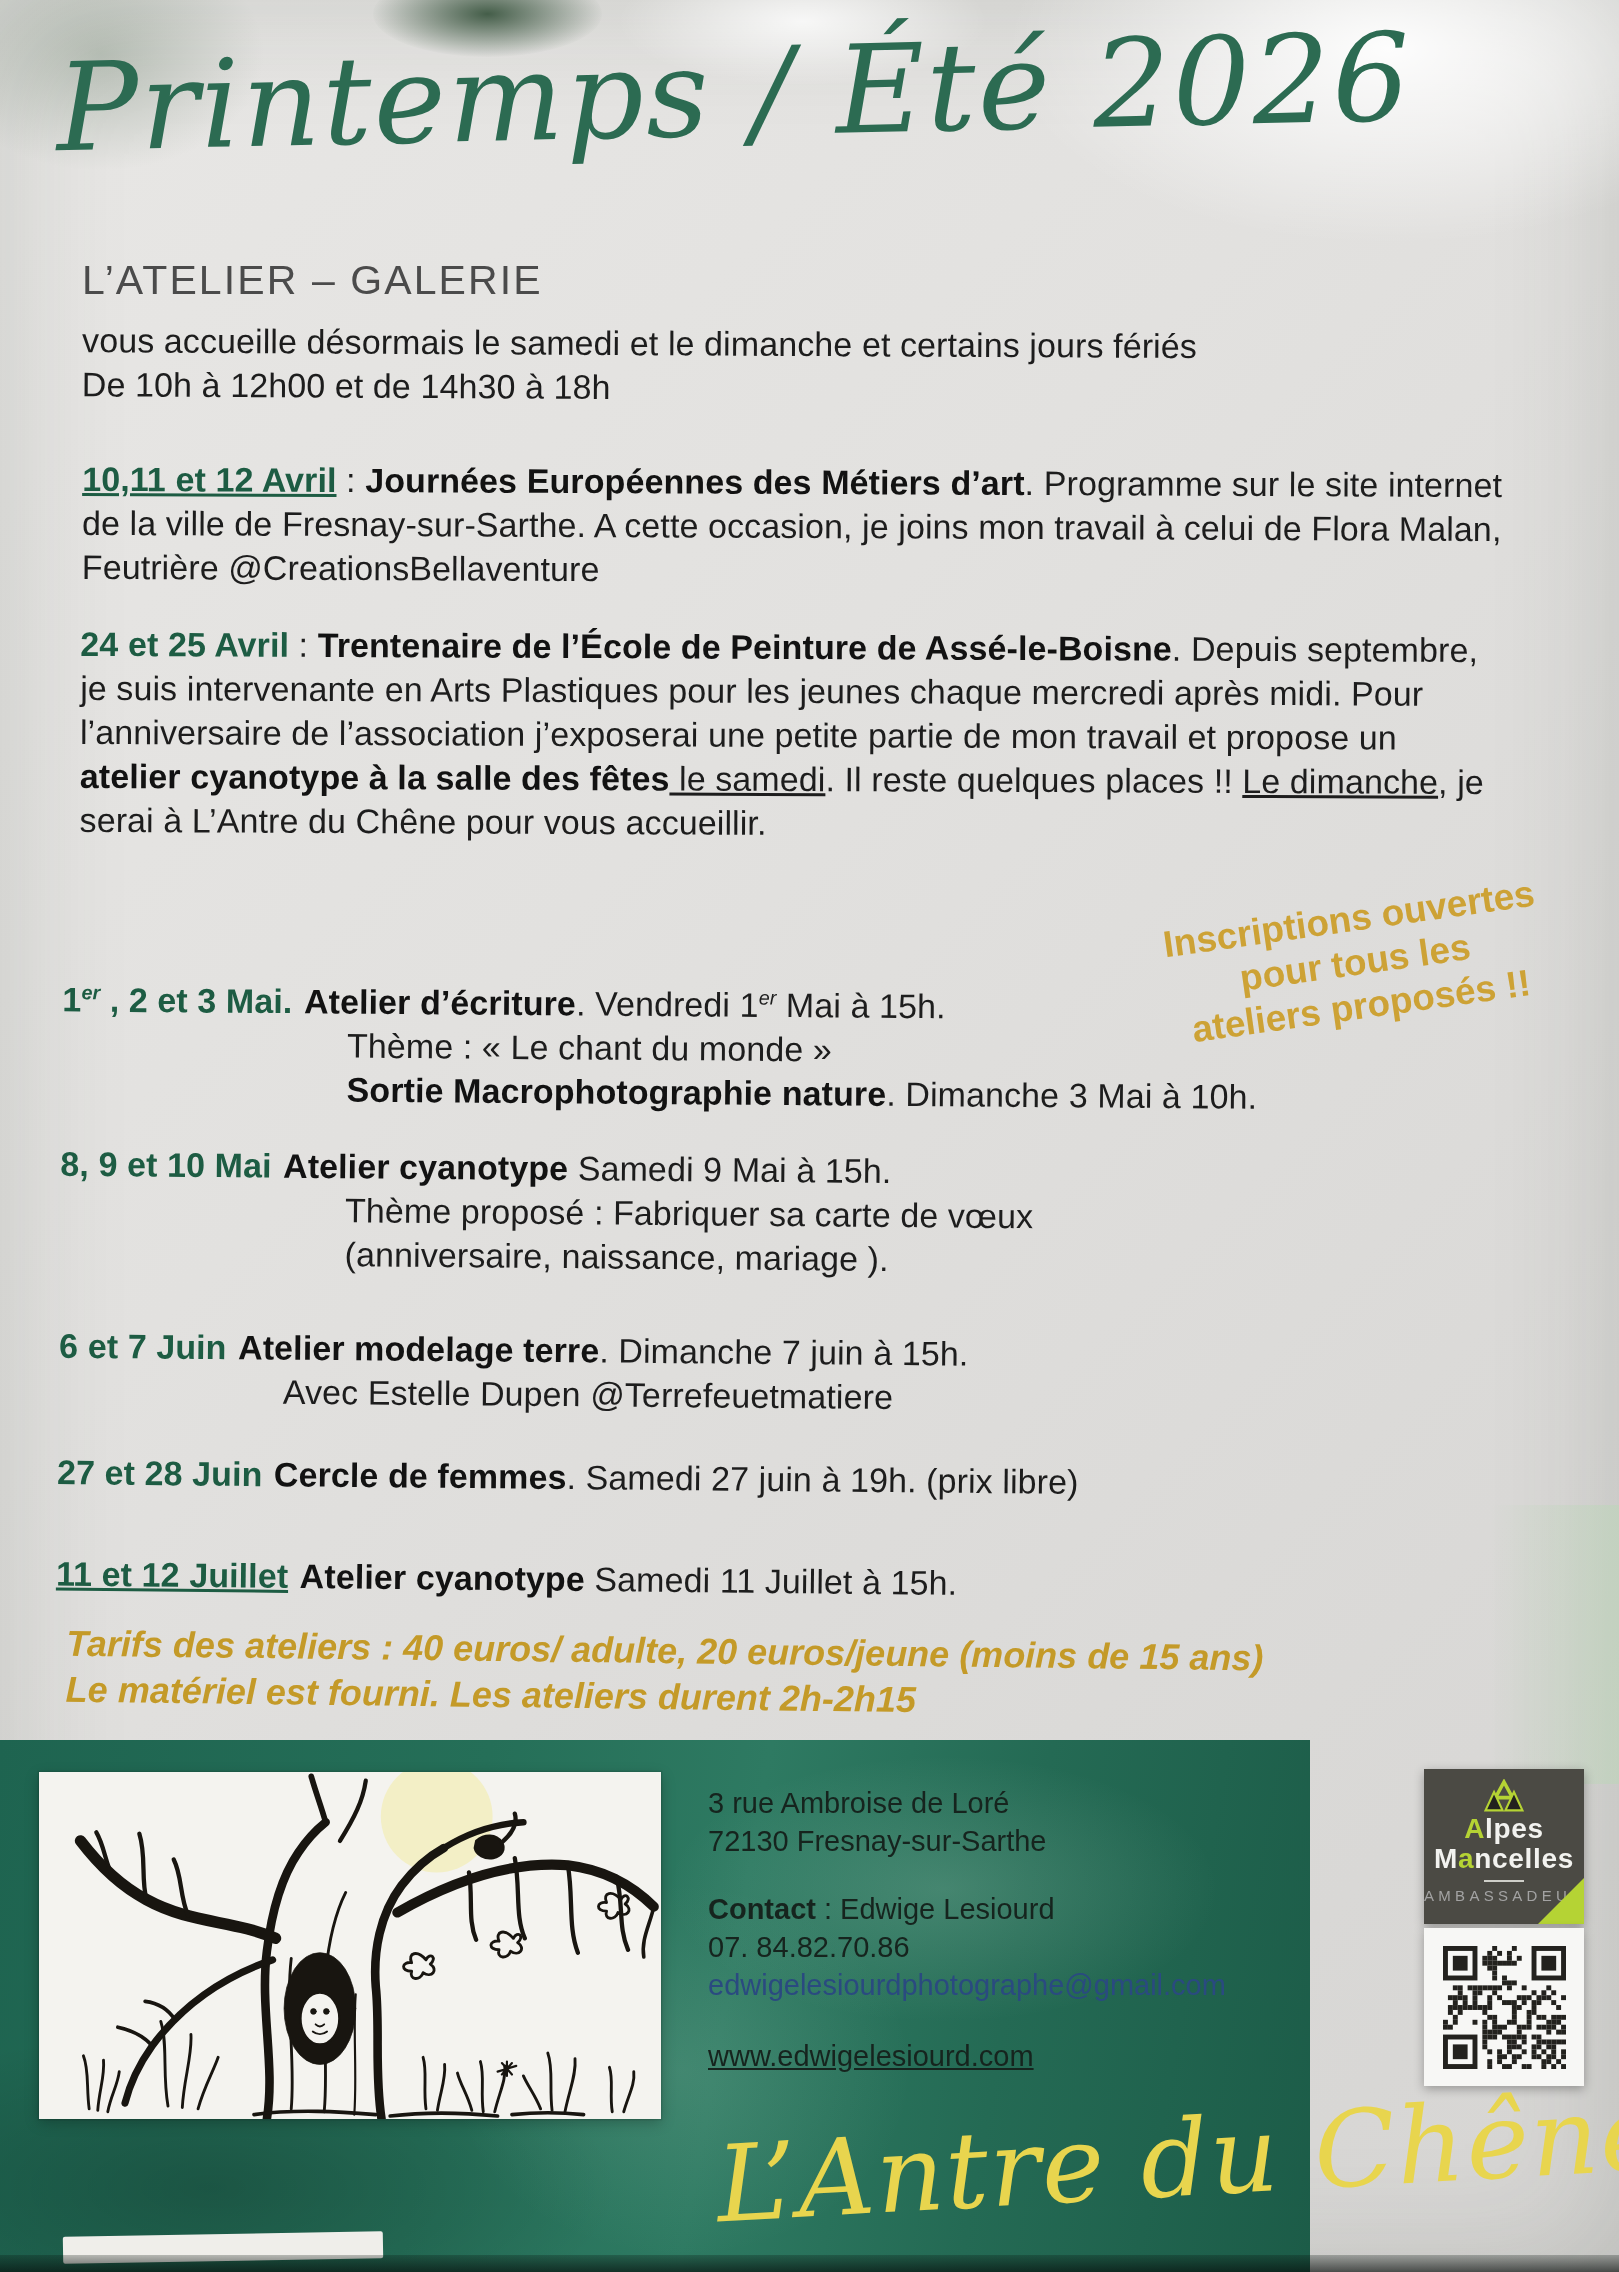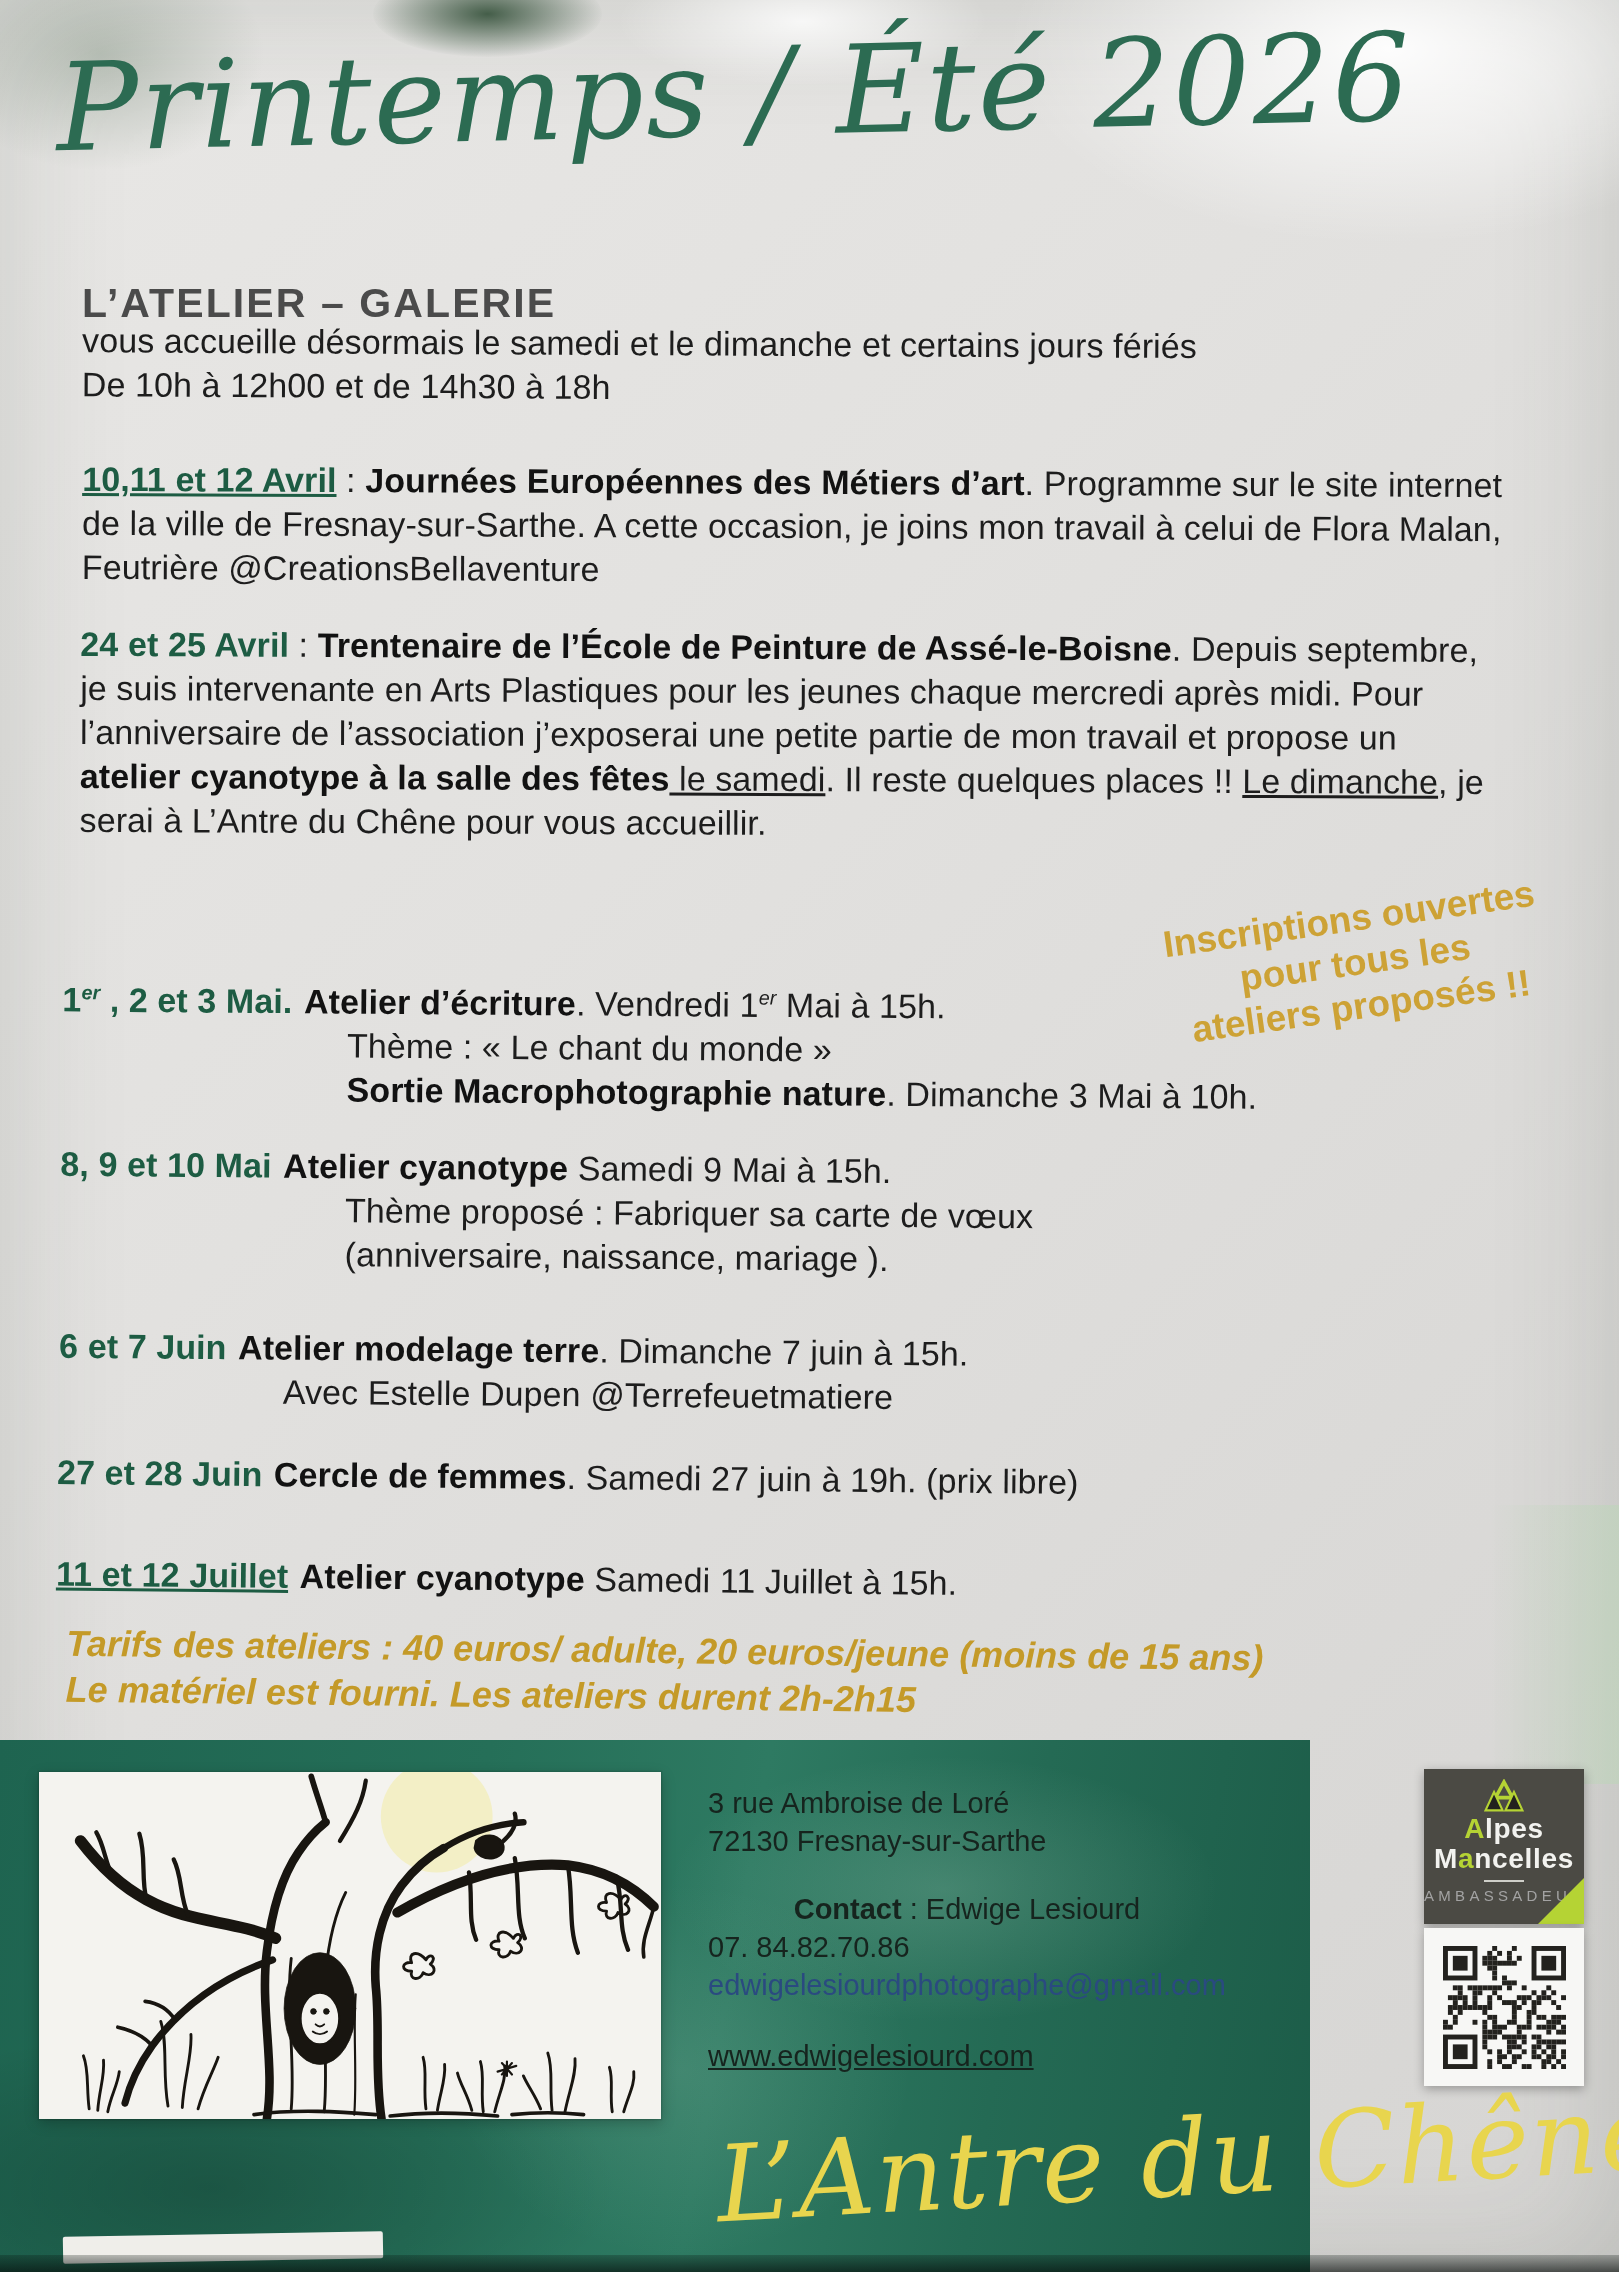--- a/index.html
+++ b/index.html
@@ -14,21 +14,21 @@
     background:radial-gradient(ellipse,rgba(255,255,255,.8),rgba(255,255,255,0) 70%);}
   .leaf-shadow{position:absolute;top:-29px;left:373px;width:229px;height:86px;border-radius:50%;
     background:radial-gradient(ellipse,rgba(42,72,48,.85),rgba(42,72,48,0) 72%);}
   .corner-shade{position:absolute;top:-64px;left:-64px;width:330px;height:236px;
     background:radial-gradient(ellipse,rgba(110,130,110,.38),rgba(110,130,110,0) 70%);}
   .tint-right{position:absolute;top:1505px;right:0;width:129px;height:279px;
     background:linear-gradient(to left,rgba(188,214,184,.55),rgba(188,214,184,0));}
   
   .title{position:absolute;left:56px;top:21.5px;font-family:"DejaVu Serif",serif;font-style:italic;
     font-size:122px;color:#2c6b52;letter-spacing:2.1px;white-space:nowrap;transform:rotate(-1.3deg);}
-  .heading{position:absolute;left:82px;top:280px;font-size:41px;font-weight:bold;color:#4b4b4b;letter-spacing:2.1px;}
+  .heading{position:absolute;left:82px;top:257px;font-size:41px;font-weight:normal;color:#4b4b4b;letter-spacing:2.1px;}
   
   .para{position:absolute;font-size:34px;line-height:44px;color:#1d1d1d;letter-spacing:0.1px;margin:0;}
   .date{color:#1d5c43;font-weight:bold;}
   .para b{font-weight:bold;color:#121212;}
   .u{text-decoration:underline;}
   sup{font-size:58%;vertical-align:super;line-height:0;font-style:italic;}
   .subline{display:block;margin-left:285px;}
   .gap-sm{margin-left:11.5px;}
   .note{position:absolute;top:897px;right:77px;transform:rotate(-8deg);color:#cda235;font-weight:bold;
     font-size:37px;line-height:44px;text-align:center;}
@@ -37,21 +37,21 @@
   
   .footer{position:absolute;left:0;top:1740px;width:1310px;height:533px;
     background:
       radial-gradient(ellipse 444px 215px at 72% 28%,rgba(190,226,206,.20),transparent 62%),
       radial-gradient(ellipse 373px 301px at 52% 62%,rgba(206,232,214,.13),transparent 62%),
       radial-gradient(ellipse 587px 229px at 16% 84%,rgba(0,0,0,.20),transparent 70%),
       linear-gradient(100deg,#1e6450 0%,#256f58 35%,#2e7a62 55%,#246a54 75%,#1c5c48 100%);}
   .tree-box{position:absolute;left:39px;top:31.5px;width:622px;height:347px;background:#f4f3ef;
     box-shadow:0 0 0 1.4px rgba(0,0,0,.10),0 4.3px 13px rgba(0,0,0,.25);}
   .contact{position:absolute;left:708px;top:44px;font-size:29px;line-height:38px;color:#16241e;}
-  .contact .blockgap{margin-top:30px;text-align:center;}
+  .contact .blockgap{margin-top:30px;}
   .contact .email{color:#2a4a80;}
   .contact .site{margin-top:33px;text-decoration:underline;}
   .logo-box{position:absolute;left:1424px;top:29px;width:160px;height:155px;background:#4b4a44;
     color:#f2f2ef;text-align:center;overflow:hidden;box-shadow:0 2.9px 10px rgba(0,0,0,.3);}
   .logo-word{font-size:28px;font-weight:bold;line-height:30px;letter-spacing:0.7px;}
   .lime{color:#b5d334;}
   .logo-divider{width:40px;height:2.1px;background:#cfcfc9;margin:6.4px auto 5px auto;}
   .ambassadeur{font-size:15px;letter-spacing:4.3px;color:#a3a3a3;}
   .logo-corner{position:absolute;right:0;bottom:0;width:0;height:0;
     border-left:46px solid transparent;border-bottom:46px solid #b5d334;}

